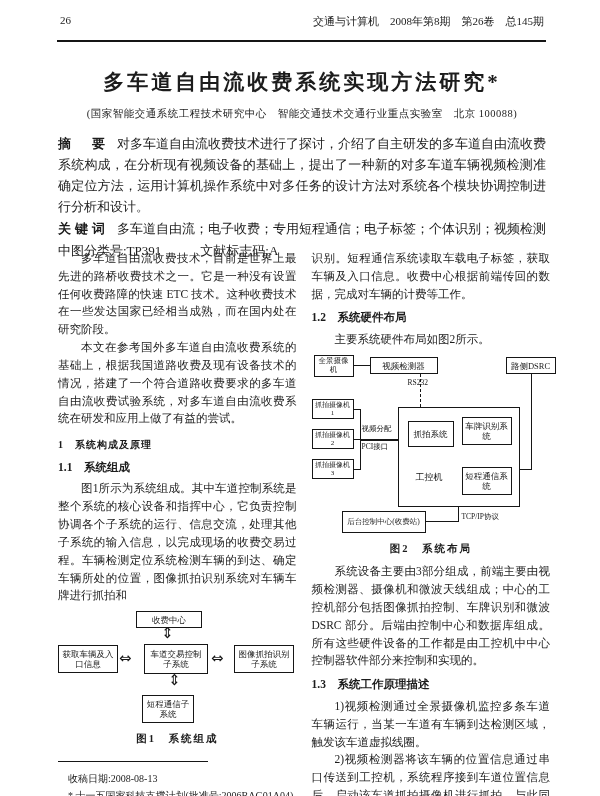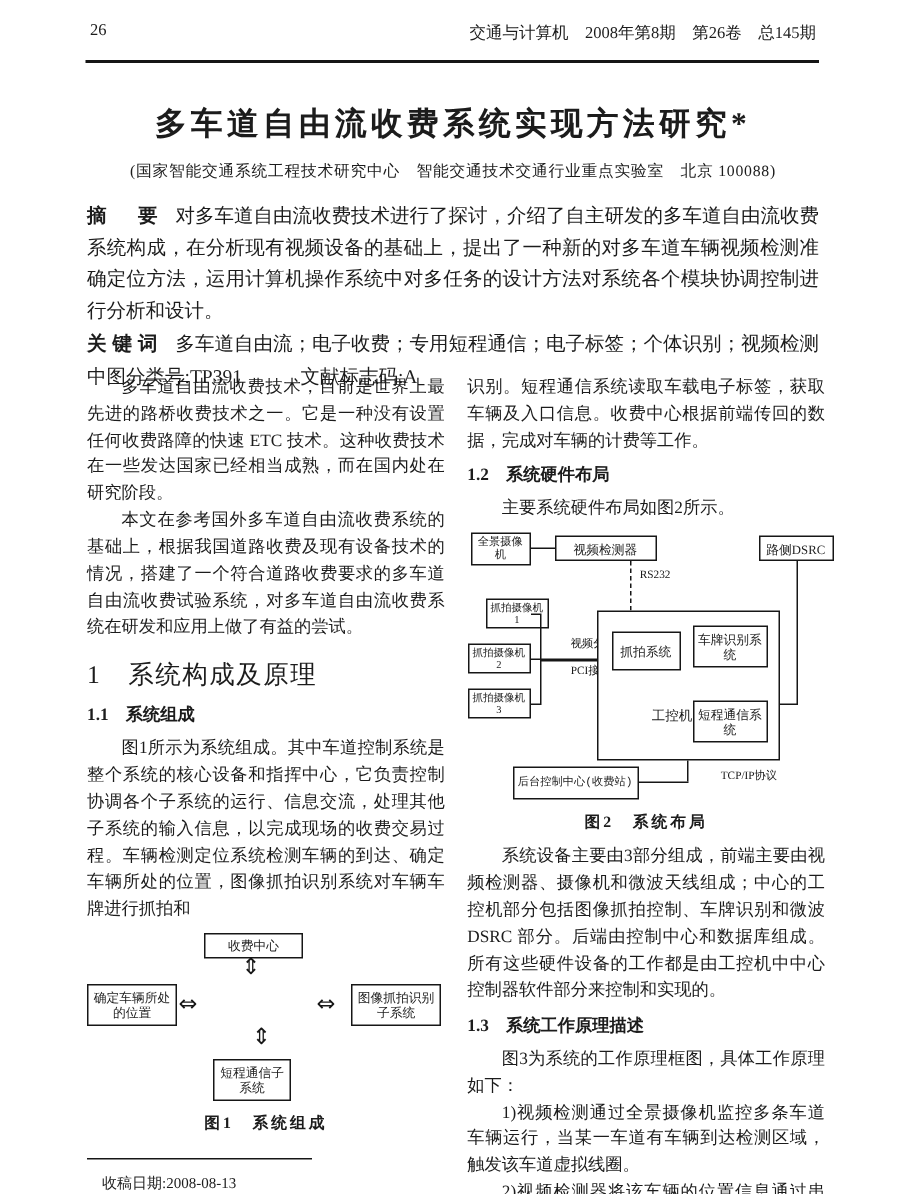--- a/index.html
+++ b/index.html
@@ -17,32 +17,32 @@
   .title{font-size:21px;font-weight:bold;letter-spacing:3px;margin-top:22px;}
   .authors{font-size:13px;margin-top:20px;letter-spacing:6px;}
   .affil{font-size:10.5px;margin-top:11px;letter-spacing:0.5px;}
   .meta{margin-top:12px;text-align:justify;font-size:13px;line-height:1.62;}
   .meta .lbl{font-weight:bold;letter-spacing:4px;margin-right:8px;}
   .meta-row{margin-top:1px;}
   
   .cols{position:absolute;top:250px;left:58px;right:50px;bottom:0;display:flex;gap:15px;}
   .col{width:50%;font-size:11.5px;line-height:1.55;text-align:justify;}
   .col p{margin:0;text-indent:2em;}
-  h2.sec{font-size:17px;font-weight:normal;margin:9px 0 5px;text-indent:0;letter-spacing:1px;}
+  h2.sec{font-size:10px;font-weight:bold;margin:9px 0 5px;text-indent:0;letter-spacing:1px;}
   h3.sub{font-size:11.5px;font-weight:bold;margin:6px 0 4px;text-indent:0;}
   
   .figwrap{position:relative;margin:6px 0 2px;}
   .fbox{position:absolute;border:1.4px solid #161616;background:#fff;
         font-size:8.5px;line-height:1.18;text-align:center;
         display:flex;align-items:center;justify-content:center;padding:1px 2px;box-sizing:border-box;}
   .arr{position:absolute;font-size:15px;line-height:1;color:#161616;
        font-family:"DejaVu Sans",sans-serif;}
   .fline{position:absolute;background:#161616;}
   .fline-d{position:absolute;border-left:1px dashed #161616;}
-  .flabel{position:absolute;font-size:7.5px;line-height:1.1;color:#161616;white-space:nowrap;margin-left:19px;}
+  .flabel{position:absolute;font-size:7.5px;line-height:1.1;color:#161616;white-space:nowrap;}
   .figcap{text-align:center;font-size:10.5px;font-weight:bold;text-indent:0 !important;
           margin:4px 0 6px !important;letter-spacing:2px;}
   
   .foot-rule{width:150px;border-top:1.2px solid #161616;margin:14px 0 8px;}
   .footnote{font-size:10px;line-height:1.7;text-align:left;}
   .footnote p{text-indent:1em;margin:0;}
   .footnote p.hang{text-indent:0;padding-left:1em;}
 </style>
 </head>
 <body>
@@ -70,22 +70,23 @@
     <div class="col">
       <p>多车道自由流收费技术，目前是世界上最先进的路桥收费技术之一。它是一种没有设置任何收费路障的快速 ETC 技术。这种收费技术在一些发达国家已经相当成熟，而在国内处在研究阶段。</p>
       <p>本文在参考国外多车道自由流收费系统的基础上，根据我国道路收费及现有设备技术的情况，搭建了一个符合道路收费要求的多车道自由流收费试验系统，对多车道自由流收费系统在研发和应用上做了有益的尝试。</p>
       <h2 class="sec">1　系统构成及原理</h2>
       <h3 class="sub">1.1　系统组成</h3>
       <p>图1所示为系统组成。其中车道控制系统是整个系统的核心设备和指挥中心，它负责控制协调各个子系统的运行、信息交流，处理其他子系统的输入信息，以完成现场的收费交易过程。车辆检测定位系统检测车辆的到达、确定车辆所处的位置，图像抓拍识别系统对车辆车牌进行抓拍和</p>
 
       <div class="figwrap" style="height:116px;">
         <div class="fbox" style="left:78px;top:0;width:66px;height:17px;">收费中心</div>
         <span class="arr" style="left:103px;top:15px;">⇕</span>
-        <div class="fbox" style="left:0;top:34px;width:60px;height:28px;">确定车辆所处的位置</div>
+        <div class="fbox" style="left:0;top:34px;width:60px;height:28px;">获取车辆及入口信息</div>
         <span class="arr" style="left:61px;top:40px;">⇔</span>
+        <div class="fbox" style="left:86px;top:33px;width:64px;height:30px;">车道交易控制子系统</div>
         <span class="arr" style="left:153px;top:40px;">⇔</span>
         <div class="fbox" style="left:176px;top:34px;width:60px;height:28px;text-align:center;">图像抓拍识别子系统</div>
         <span class="arr" style="left:110px;top:62px;">⇕</span>
         <div class="fbox" style="left:84px;top:84px;width:52px;height:28px;">短程通信子系统</div>
       </div>
       <p class="figcap">图1　系统组成</p>
 
       <div class="foot-rule"></div>
       <div class="footnote">
         <p>收稿日期:2008-08-13</p>
@@ -101,44 +102,43 @@
       <div class="figwrap" style="height:182px;">
         <div class="fbox" style="left:2px;top:0;width:40px;height:22px;font-size:7.5px;">全景摄像机</div>
         <div class="fline" style="left:42px;top:10px;width:16px;height:1px;"></div>
         <div class="fbox" style="left:58px;top:2px;width:68px;height:17px;">视频检测器</div>
         <div class="fbox" style="left:194px;top:2px;width:50px;height:17px;">路侧DSRC</div>
         <span class="flabel" style="left:96px;top:24px;">RS232</span>
         <div class="fline-d" style="left:108px;top:19px;height:33px;"></div>
         <div class="fline" style="left:219px;top:19px;width:1px;height:96px;"></div>
         <div class="fline" style="left:208px;top:114px;width:12px;height:1px;"></div>
 
-        <div class="fbox" style="left:12px;top:44px;width:42px;height:20px;font-size:7px;">抓拍摄像机1</div>
+        <div class="fbox" style="left:0;top:44px;width:42px;height:20px;font-size:7px;">抓拍摄像机1</div>
         <div class="fbox" style="left:0;top:74px;width:42px;height:20px;font-size:7px;">抓拍摄像机2</div>
         <div class="fbox" style="left:0;top:104px;width:42px;height:20px;font-size:7px;">抓拍摄像机3</div>
         <div class="fline" style="left:42px;top:54px;width:6px;height:1px;"></div>
         <div class="fline" style="left:42px;top:84px;width:6px;height:1px;"></div>
         <div class="fline" style="left:42px;top:114px;width:6px;height:1px;"></div>
         <div class="fline" style="left:48px;top:54px;width:1px;height:61px;"></div>
         <div class="fline" style="left:48px;top:84px;width:38px;height:2px;"></div>
         <span class="flabel" style="left:50px;top:70px;">视频分配</span>
         <span class="flabel" style="left:50px;top:88px;">PCI接口</span>
 
         <div class="fbox" style="left:86px;top:52px;width:122px;height:100px;align-items:flex-start;justify-content:flex-start;border-width:1.6px;"></div>
         <div class="fbox" style="left:96px;top:66px;width:46px;height:26px;">抓拍系统</div>
         <div class="fbox" style="left:150px;top:62px;width:50px;height:28px;">车牌识别系统</div>
         <div class="fbox" style="left:150px;top:112px;width:50px;height:28px;">短程通信系统</div>
         <span class="flabel" style="left:104px;top:118px;font-size:9px;">工控机</span>
 
         <div class="fline" style="left:146px;top:152px;width:1px;height:14px;"></div>
         <div class="fline" style="left:114px;top:166px;width:33px;height:1px;"></div>
-        <div class="fbox" style="left:30px;top:156px;width:84px;height:22px;font-size:7.5px;font-family:Liberation Mono, monospace;">后台控制中心(收费站)</div>
+        <div class="fbox" style="left:30px;top:156px;width:84px;height:22px;font-size:7.5px;">后台控制中心(收费站)</div>
         <span class="flabel" style="left:150px;top:158px;">TCP/IP协议</span>
       </div>
       <p class="figcap">图2　系统布局</p>
 
       <p>系统设备主要由3部分组成，前端主要由视频检测器、摄像机和微波天线组成；中心的工控机部分包括图像抓拍控制、车牌识别和微波 DSRC 部分。后端由控制中心和数据库组成。所有这些硬件设备的工作都是由工控机中中心控制器软件部分来控制和实现的。</p>
       <h3 class="sub">1.3　系统工作原理描述</h3>
-      <p>图3为系统的工作原理框图，具体工作原理如下：</p>
       <p>1)视频检测通过全景摄像机监控多条车道车辆运行，当某一车道有车辆到达检测区域，触发该车道虚拟线圈。</p>
       <p>2)视频检测器将该车辆的位置信息通过串口传送到工控机，系统程序接到车道位置信息后，启动该车道抓拍摄像机进行抓拍，与此同时微波系统与进入通信区域的该位置车辆进行通信。</p>
     </div>
   </div>
 </div>
 
 </body></html>

